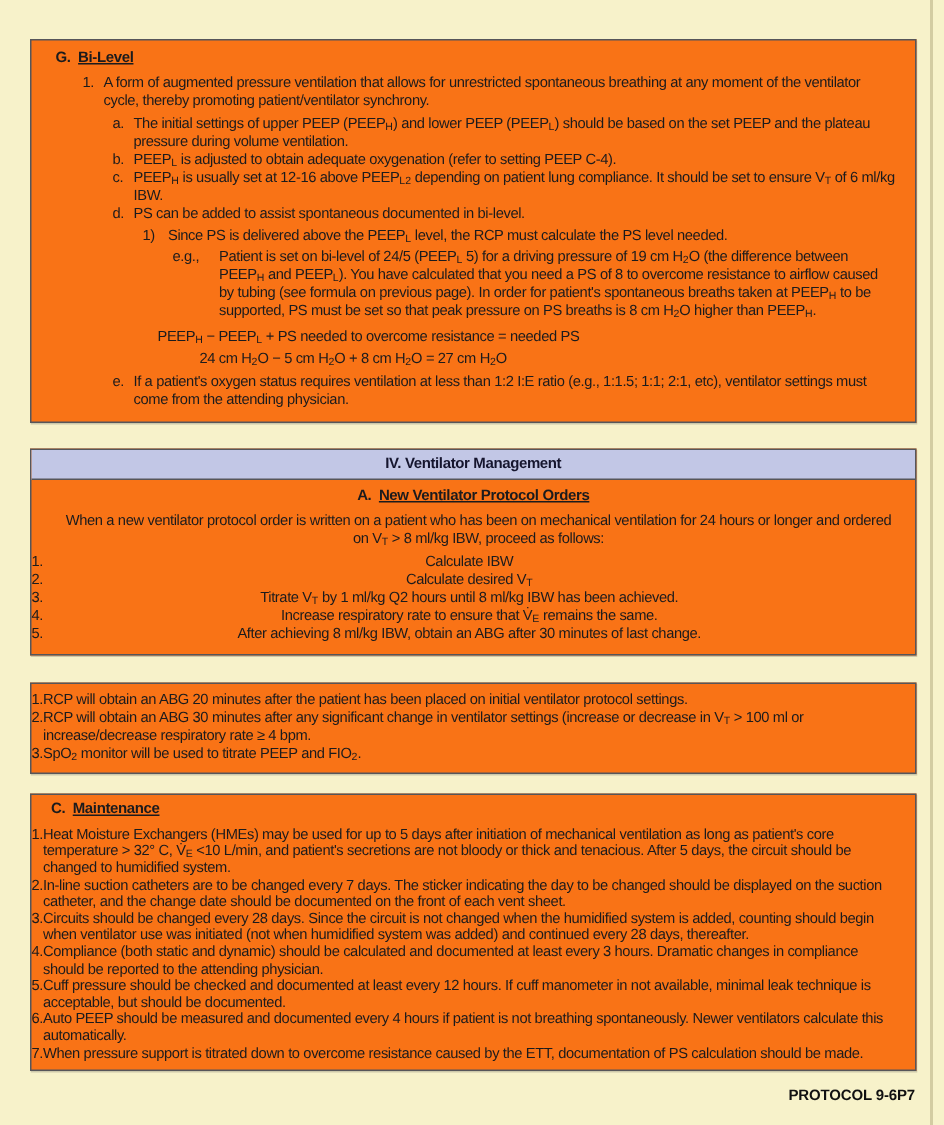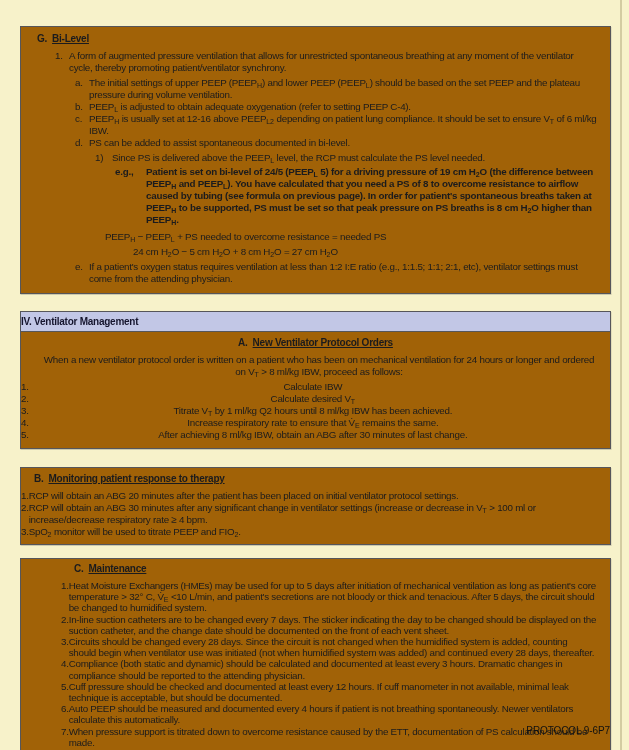--- a/index.html
+++ b/index.html
@@ -6,38 +6,38 @@
   body{
     width:629px;height:750px;overflow:hidden;position:relative;
     background:#f7f2ca;
     font-family:"Liberation Sans","DejaVu Sans",sans-serif;
     color:#1b1b1d;
     font-size:9.8px;letter-spacing:-0.25px;line-height:12px;
   }
   .page{padding:26px 18px 0 20px;}
   .page-edge{position:absolute;left:620px;top:0;width:2px;height:750px;background:rgba(120,108,60,0.28);}
   .panel{
-    background:#a16207;
+    background:#f97316;
     border:1.5px solid #56565a;
     box-shadow:0.5px 1px 0 rgba(80,80,80,0.25);
   }
   .panel.bilevel{margin-bottom:17px;}
   .panel.ventilator-management{margin-bottom:18px;}
   .panel.monitoring{margin-bottom:13px;}
   .banner{
     background:#c2c7e6;
     border-bottom:1.5px solid #56565a;
     height:19px;line-height:19px;
     padding-left:0;
-    font-weight:bold;font-size:10px;color:#15152e;
+    font-weight:bold;font-size:10px;color:#15152e;text-align:center;
   }
   .panel-body{padding:6px 13px 8px 0;}
   .panel.ventilator-management .panel-body{padding-top:5px;padding-bottom:7px;text-align:center;}
   .panel.monitoring .panel-body{padding-top:5px;padding-bottom:6px;}
-  .panel.maintenance .panel-body{padding-top:4px;padding-bottom:5px;margin-left:40px;}
+  .panel.maintenance .panel-body{padding-top:4px;padding-bottom:5px;}
   .heading{font-weight:bold;font-size:10px;margin-bottom:5px;white-space:nowrap;}
   .hprefix{margin-right:5px;}
   .htitle{text-decoration:underline;text-underline-offset:1px;}
   .panel.bilevel .heading{margin-left:16px;}
   .panel.ventilator-management .heading,
   .panel.monitoring .heading,
   .panel.maintenance .heading{margin-left:13px;}
   .blk{display:flex;}
   .lbl{flex:none;}
   .txt{flex:1;}
@@ -45,21 +45,21 @@
   .lvl2{margin-left:54px;} .lvl2 .lbl{width:14px;}
   .lvl3{margin-left:74px;} .lvl3 .lbl{width:17px;}
   .eg{margin-left:94px;}   .eg .lbl{width:31px;}
   .formula{margin-left:84px;display:block;}
   .formula2{margin-left:112px;display:block;}
   .intro{margin-left:20px;display:block;}
   .maintenance .blk{line-height:11.2px;}
   sub{font-size:7px;letter-spacing:0;line-height:0;vertical-align:-1.5px;}
   .footer{
     position:absolute;right:19px;top:725px;
-    font-weight:normal;font-size:10px;letter-spacing:-0.1px;color:#111;
+    font-weight:bold;font-size:10px;letter-spacing:-0.1px;color:#111;
   }
 </style>
 </head>
 <body>
 
 <div class="page">
   <main id="sections">
       <section class="panel bilevel">
         <div class="panel-body">
           <div class="heading"><span class="hprefix">G.</span><span class="htitle">Bi-Level</span></div>
@@ -80,21 +80,21 @@
             <span class="txt">PEEP<sub>H</sub> is usually set at 12-16 above PEEP<sub>L2</sub> depending on patient lung compliance.  It should be set to ensure V<sub>T</sub> of 6 ml/kg IBW.</span>
           </div>
           <div class="blk item lvl2">
             <span class="lbl">d.</span>
             <span class="txt">PS can be added to assist spontaneous documented in bi-level.</span>
           </div>
           <div class="blk item lvl3" style="margin-top: 3px;">
             <span class="lbl">1)</span>
             <span class="txt">Since PS is delivered above the PEEP<sub>L</sub> level, the RCP must calculate the PS level needed.</span>
           </div>
-          <div class="blk eg" style="margin-top: 2px; font-weight: bold;">
+          <div class="blk eg" style="margin-top: 2px;">
             <span class="lbl">e.g.,</span>
             <span class="txt">Patient is set on bi-level of 24/5 (PEEP<sub>L</sub> 5) for a driving pressure of 19 cm H<sub>2</sub>O (the difference between PEEP<sub>H</sub> and PEEP<sub>L</sub>). You have calculated that you need a PS of 8 to overcome resistance to airflow caused by tubing (see formula on previous page). In order for patient's spontaneous breaths taken at PEEP<sub>H</sub> to be supported, PS must be set so that peak pressure on PS breaths is 8 cm H<sub>2</sub>O higher than PEEP<sub>H</sub>.</span>
           </div>
           <div class="blk formula" style="margin-top: 5px;">PEEP<sub>H</sub> − PEEP<sub>L</sub> + PS needed to overcome resistance = needed PS</div>
           <div class="blk formula2" style="margin-top: 3px;">24 cm H<sub>2</sub>O − 5 cm H<sub>2</sub>O + 8 cm H<sub>2</sub>O = 27 cm H<sub>2</sub>O</div>
           <div class="blk item lvl2" style="margin-top: 3px;">
             <span class="lbl">e.</span>
             <span class="txt">If a patient's oxygen status requires ventilation at less than 1:2 I:E ratio (e.g., 1:1.5; 1:1; 2:1, etc), ventilator settings must come from the attending physician.</span>
           </div>
         </div>
@@ -121,21 +121,20 @@
             <span class="txt">Increase respiratory rate to ensure that V̇<sub>E</sub> remains the same.</span>
           </div>
           <div class="blk item lvlnum">
             <span class="lbl">5.</span>
             <span class="txt">After achieving 8 ml/kg IBW, obtain an ABG after 30 minutes of last change.</span>
           </div>
         </div>
       </section>
       <section class="panel monitoring">
         <div class="panel-body">
-          <div class="heading"><span class="hprefix">B.</span><span class="htitle">Monitoring patient response to therapy</span></div>
           <div class="blk item lvlnum">
             <span class="lbl">1.</span>
             <span class="txt">RCP will obtain an ABG 20 minutes after the patient has been placed on initial ventilator protocol settings.</span>
           </div>
           <div class="blk item lvlnum">
             <span class="lbl">2.</span>
             <span class="txt">RCP will obtain an ABG 30 minutes after any significant change in ventilator settings (increase or decrease in V<sub>T</sub> &gt; 100 ml or increase/decrease respiratory rate ≥ 4 bpm.</span>
           </div>
           <div class="blk item lvlnum">
             <span class="lbl">3.</span>

